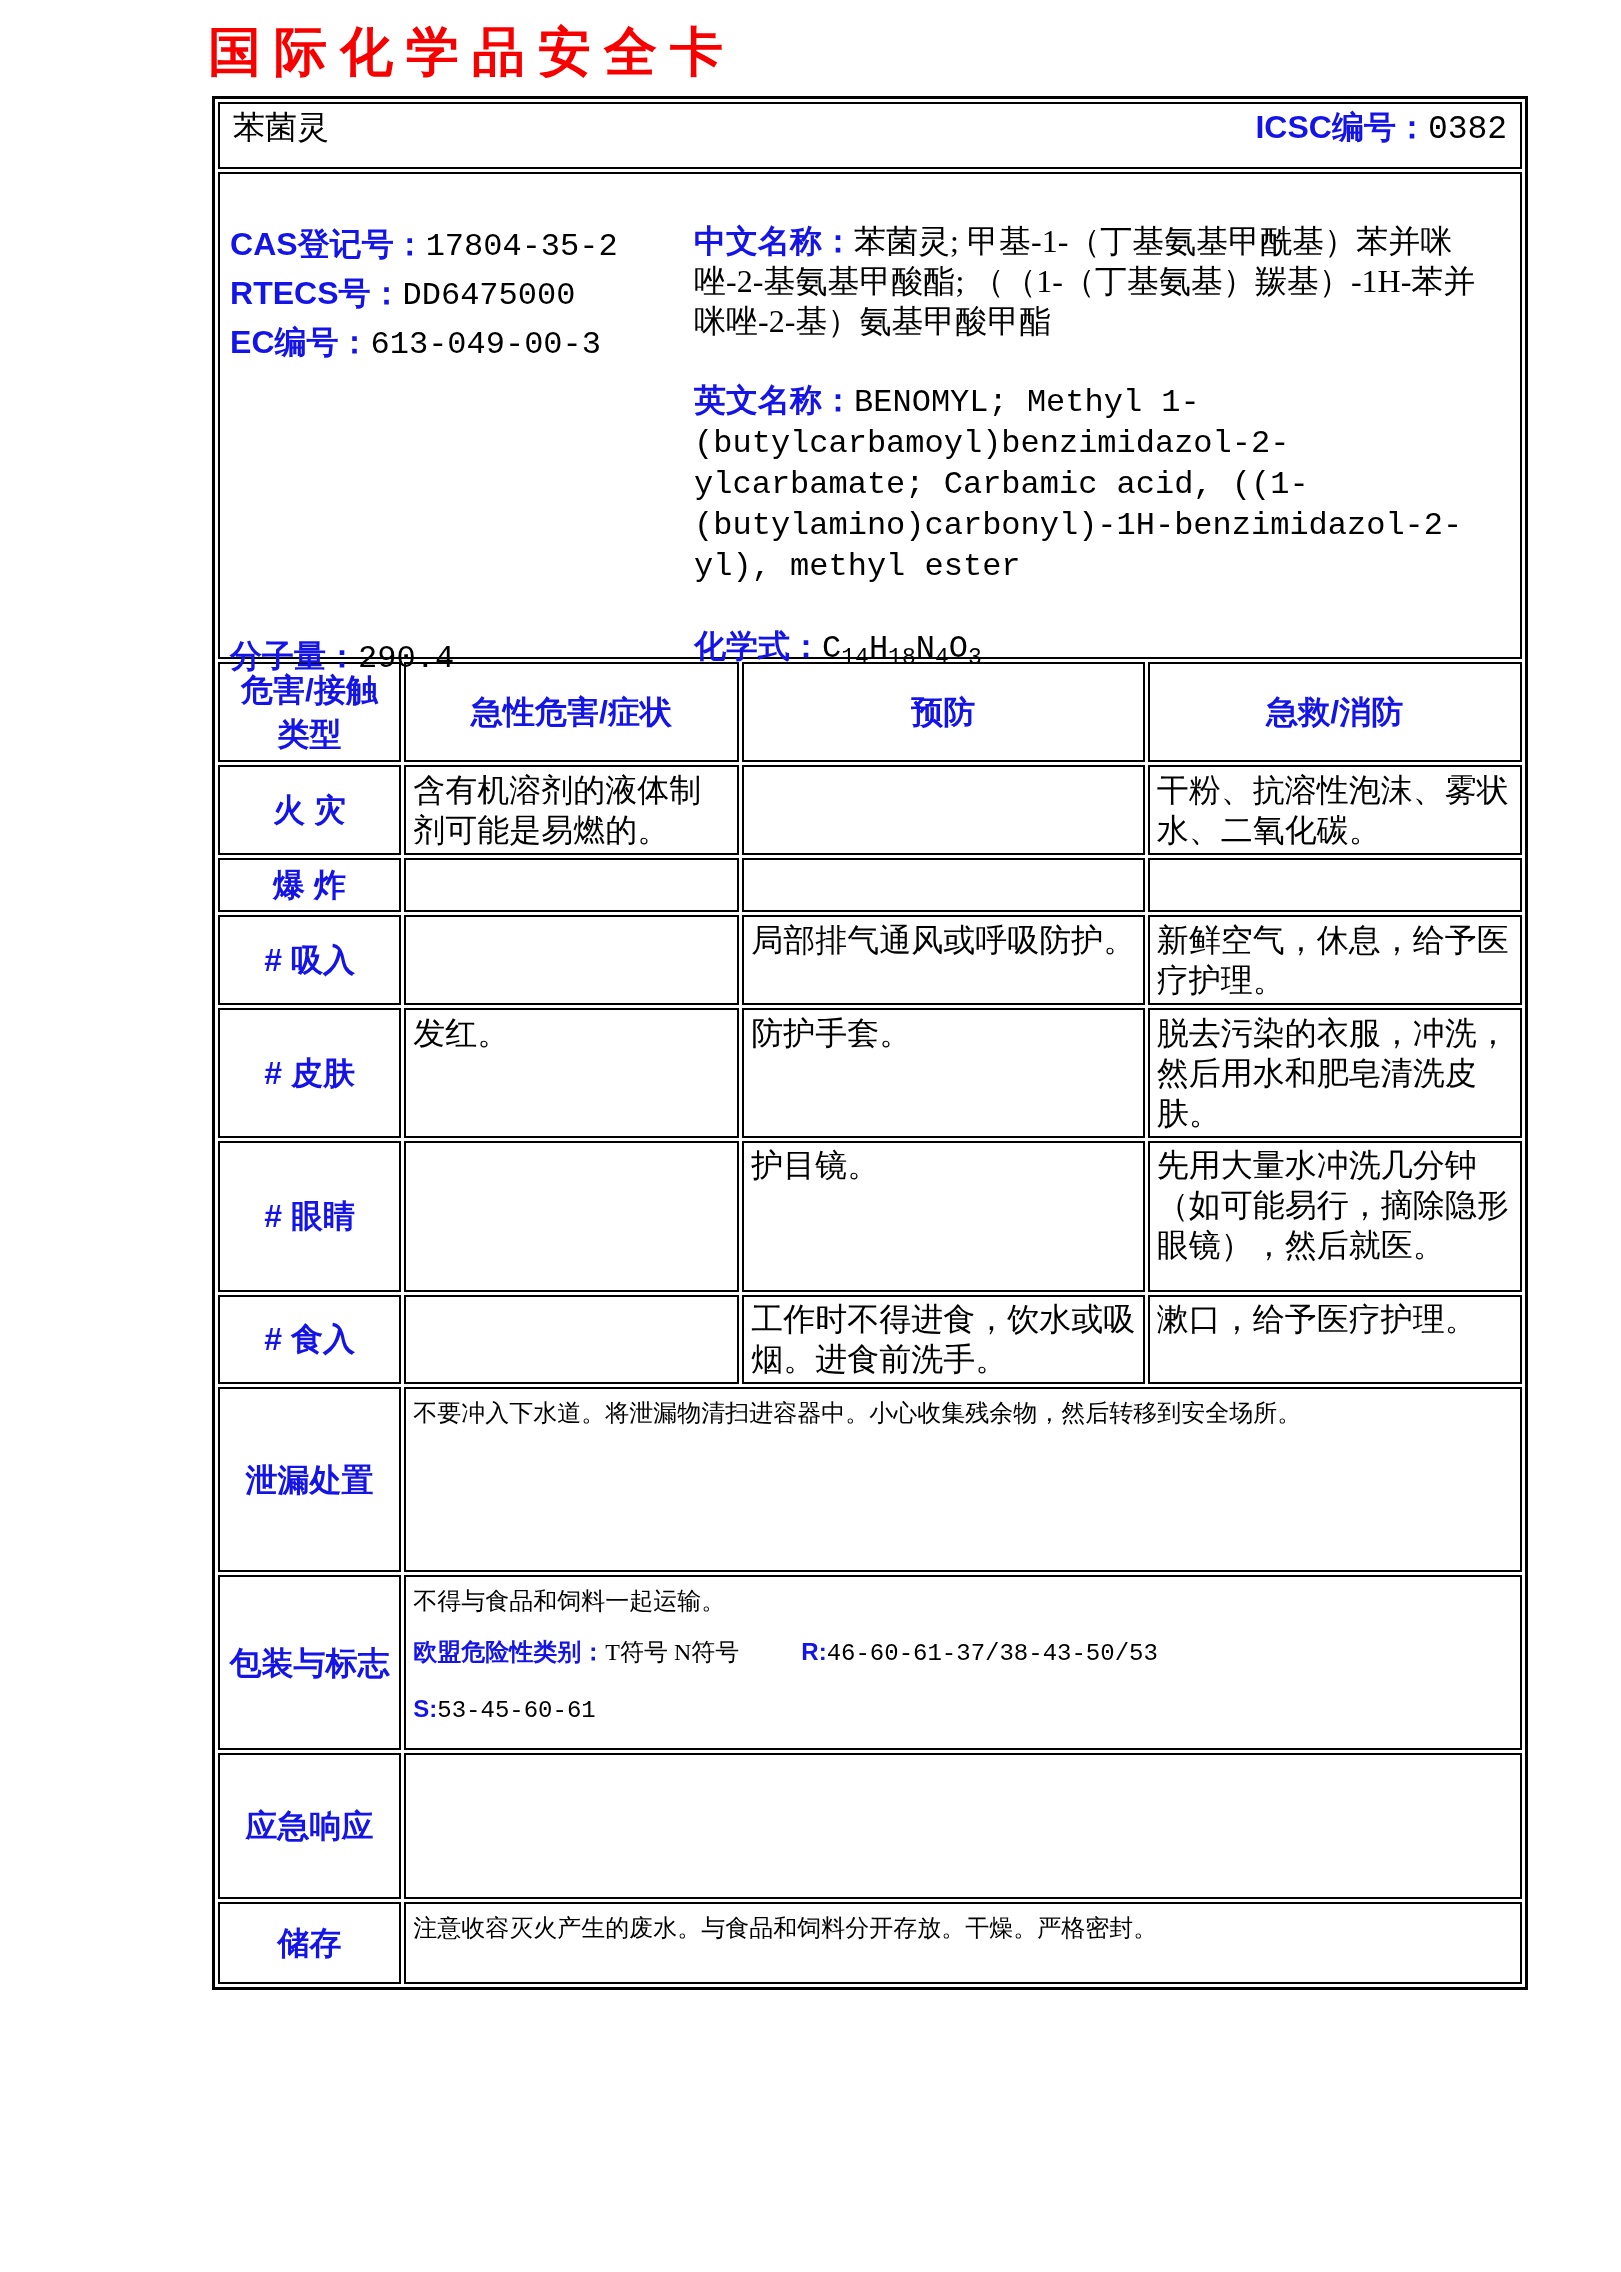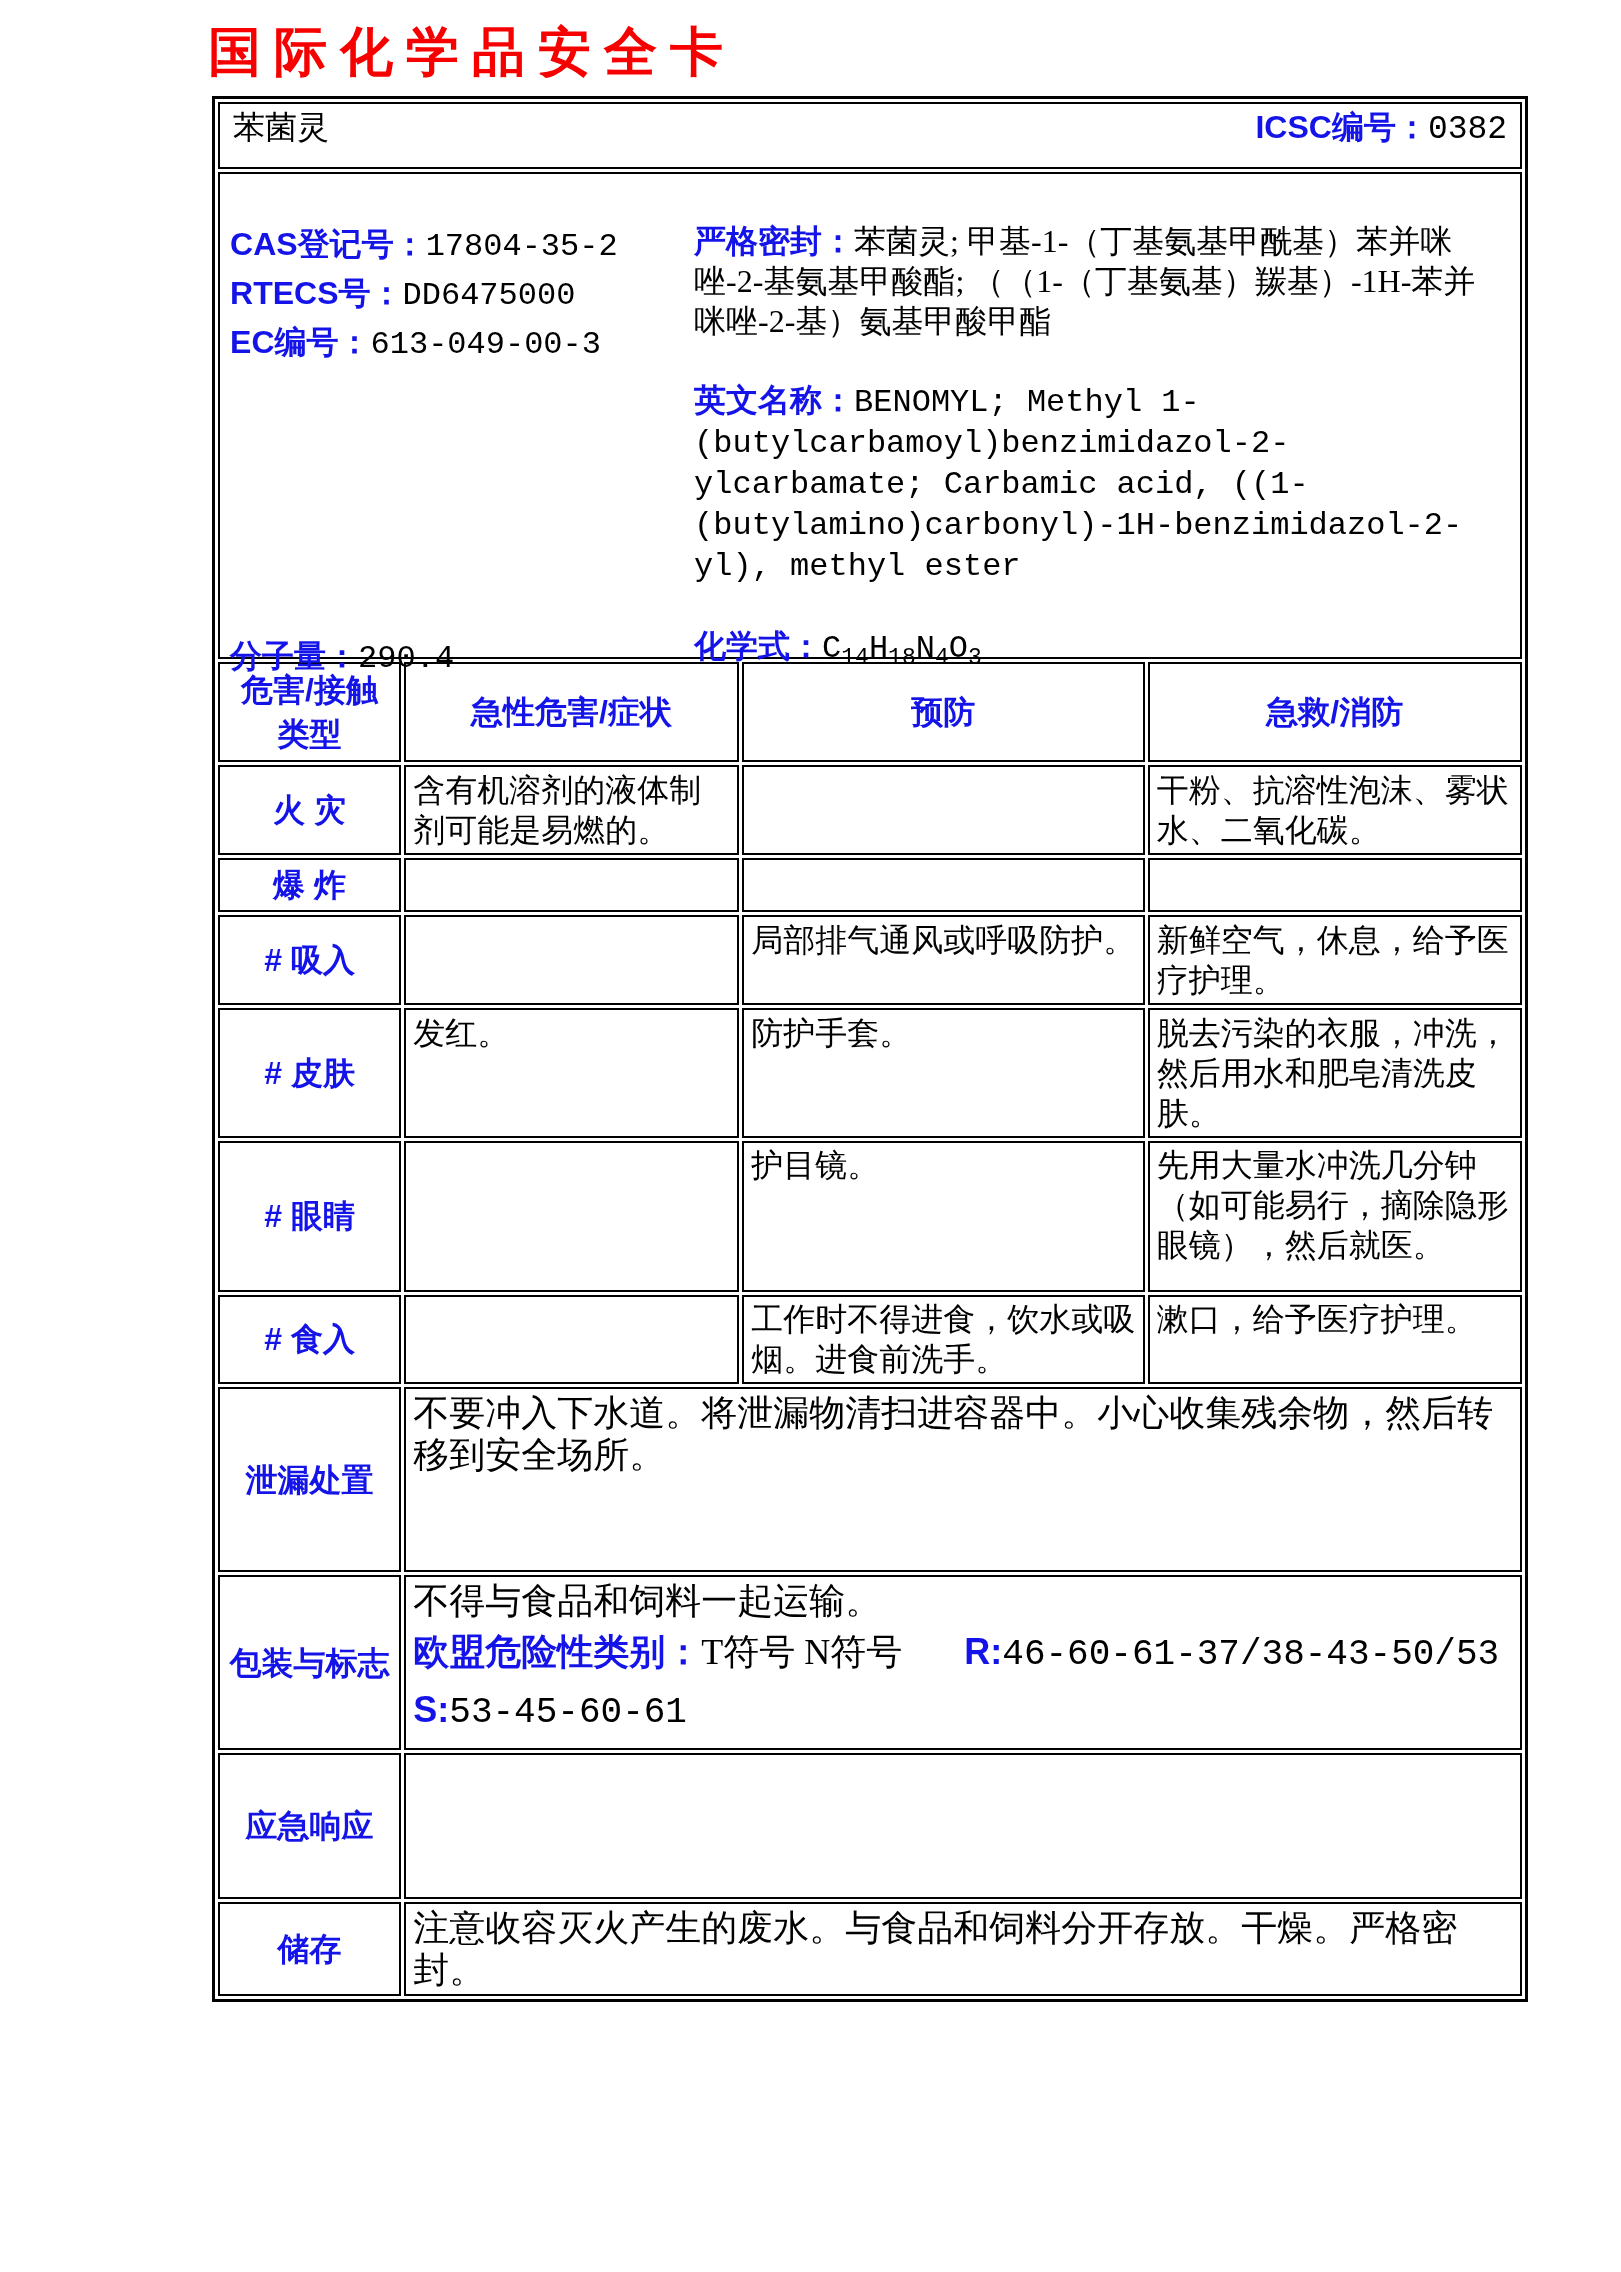--- a/index.html
+++ b/index.html
@@ -55,21 +55,21 @@
   }
   .ids p { margin:0; line-height:47px; font-size:32px; }
   .names { padding-right:4.3px; }
   .names p { margin:0; font-size:32px; }
   .cn-name { line-height:40px; }
   .en-name { line-height:39px; margin-top:40px !important; }
   .mw-line, .cf-line { align-self:end; font-size:32px; line-height:40px; }
   .cf-line sub { font-size:23px; }
 
   td.content-cell { font-size:32px; line-height:40px; }
-  td.section-content { font-size:36px; line-height:42px; }
+  td.section-content { font-size:24px; line-height:42px; }
   .pack-line2 { margin-top:8.6px; }
   .pack-line3 { margin-top:13px; }
   .r-gap { margin-left:62px; }
 </style>
 </head>
 <body>
 
 <div class="title">国际化学品安全卡</div>
 
 <table class="card">
@@ -94,21 +94,21 @@
 
   <tr class="r-info">
     <td colspan="4">
       <div class="info-grid">
         <div class="ids">
           <p><span class="blue">CAS登记号：</span><span class="mono">17804-35-2</span></p>
           <p><span class="blue">RTECS号：</span><span class="mono">DD6475000</span></p>
           <p><span class="blue">EC编号：</span><span class="mono">613-049-00-3</span></p>
         </div>
         <div class="names">
-          <p class="cn-name"><span class="blue">严格密封：</span><span>苯菌灵; 甲基-1-（丁基氨基甲酰基）苯并咪唑-2-基氨基甲酸酯; （（1-（丁基氨基）羰基）-1H-苯并咪唑-2-基）氨基甲酸甲酯</span></p>
+          <p class="cn-name"><span class="blue">中文名称：</span><span>苯菌灵; 甲基-1-（丁基氨基甲酰基）苯并咪唑-2-基氨基甲酸酯; （（1-（丁基氨基）羰基）-1H-苯并咪唑-2-基）氨基甲酸甲酯</span></p>
           <p class="en-name"><span class="blue">英文名称：</span><span class="mono">BENOMYL; Methyl 1-(butylcarbamoyl)benzimidazol-2-ylcarbamate; Carbamic acid, ((1-(butylamino)carbonyl)-1H-benzimidazol-2-yl), methyl ester</span></p>
         </div>
         <div class="mw-line">
           <span class="blue">分子量：</span><span class="mono">290.4</span>
         </div>
         <div class="cf-line">
           <span class="blue">化学式：</span><span class="mono"><span>C</span><sub>14</sub><span>H</span><sub>18</sub><span>N</span><sub>4</sub><span>O</span><sub>3</sub></span>
         </div>
       </div>
     </td>

